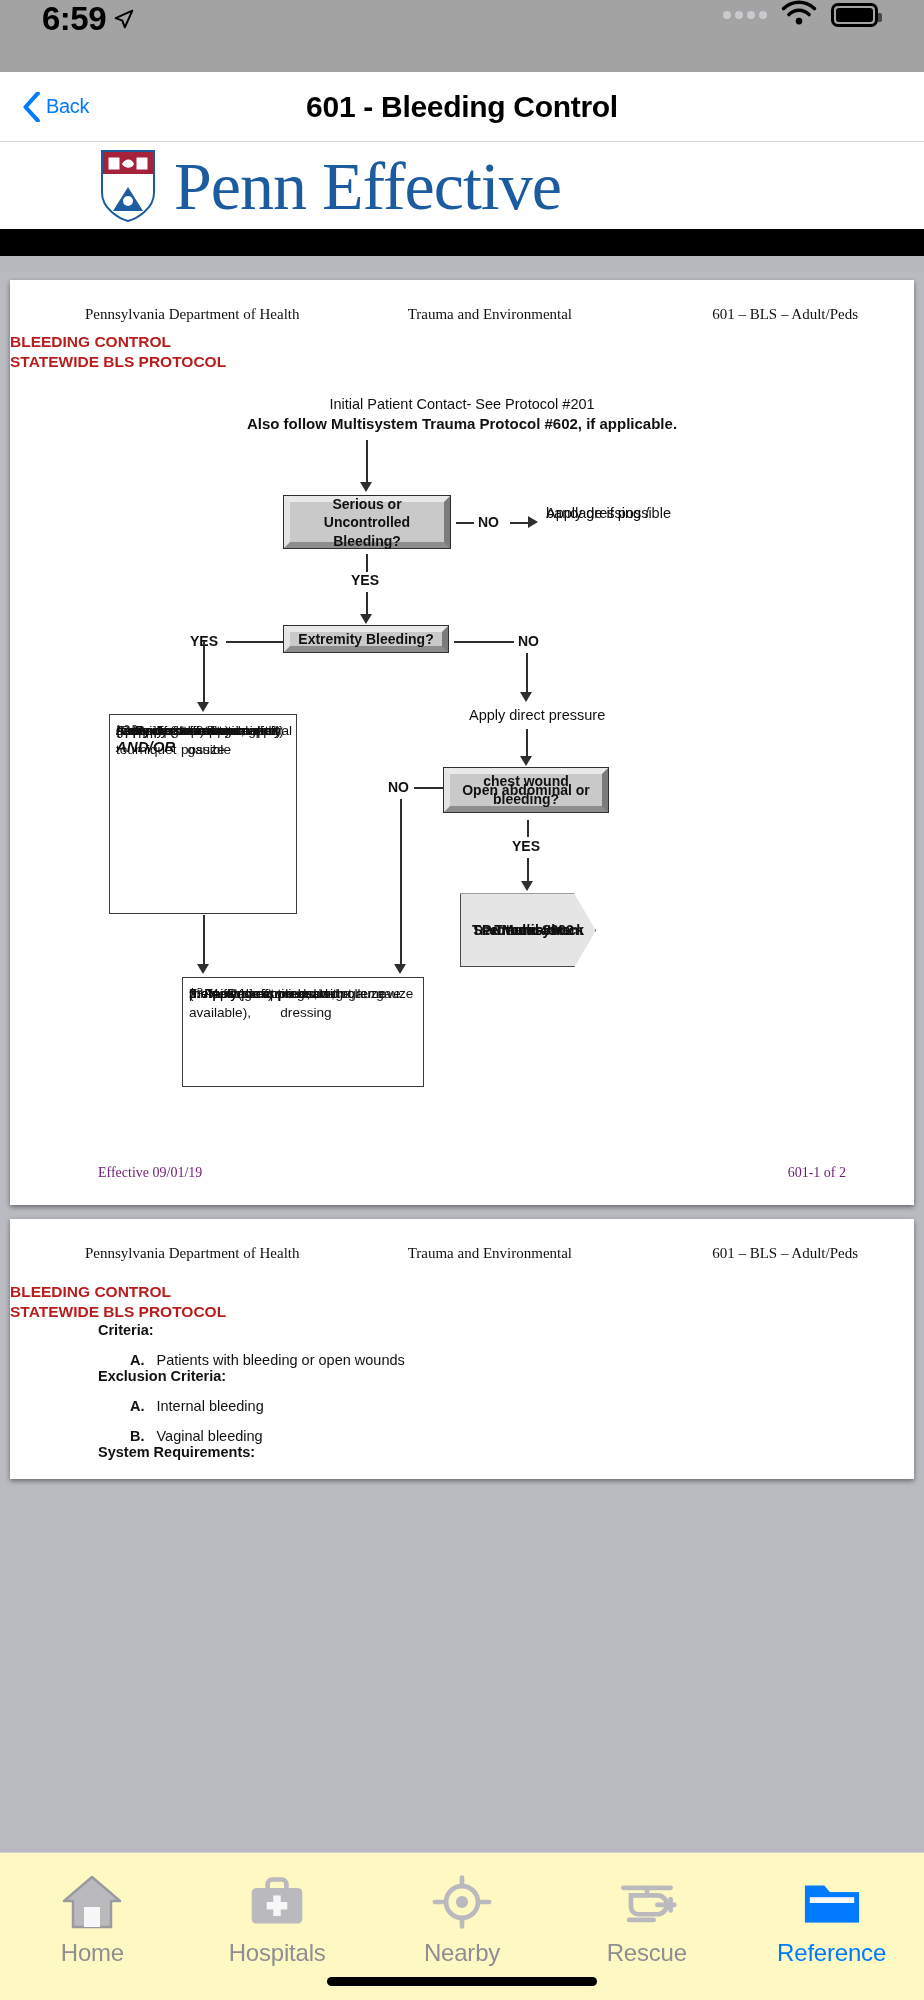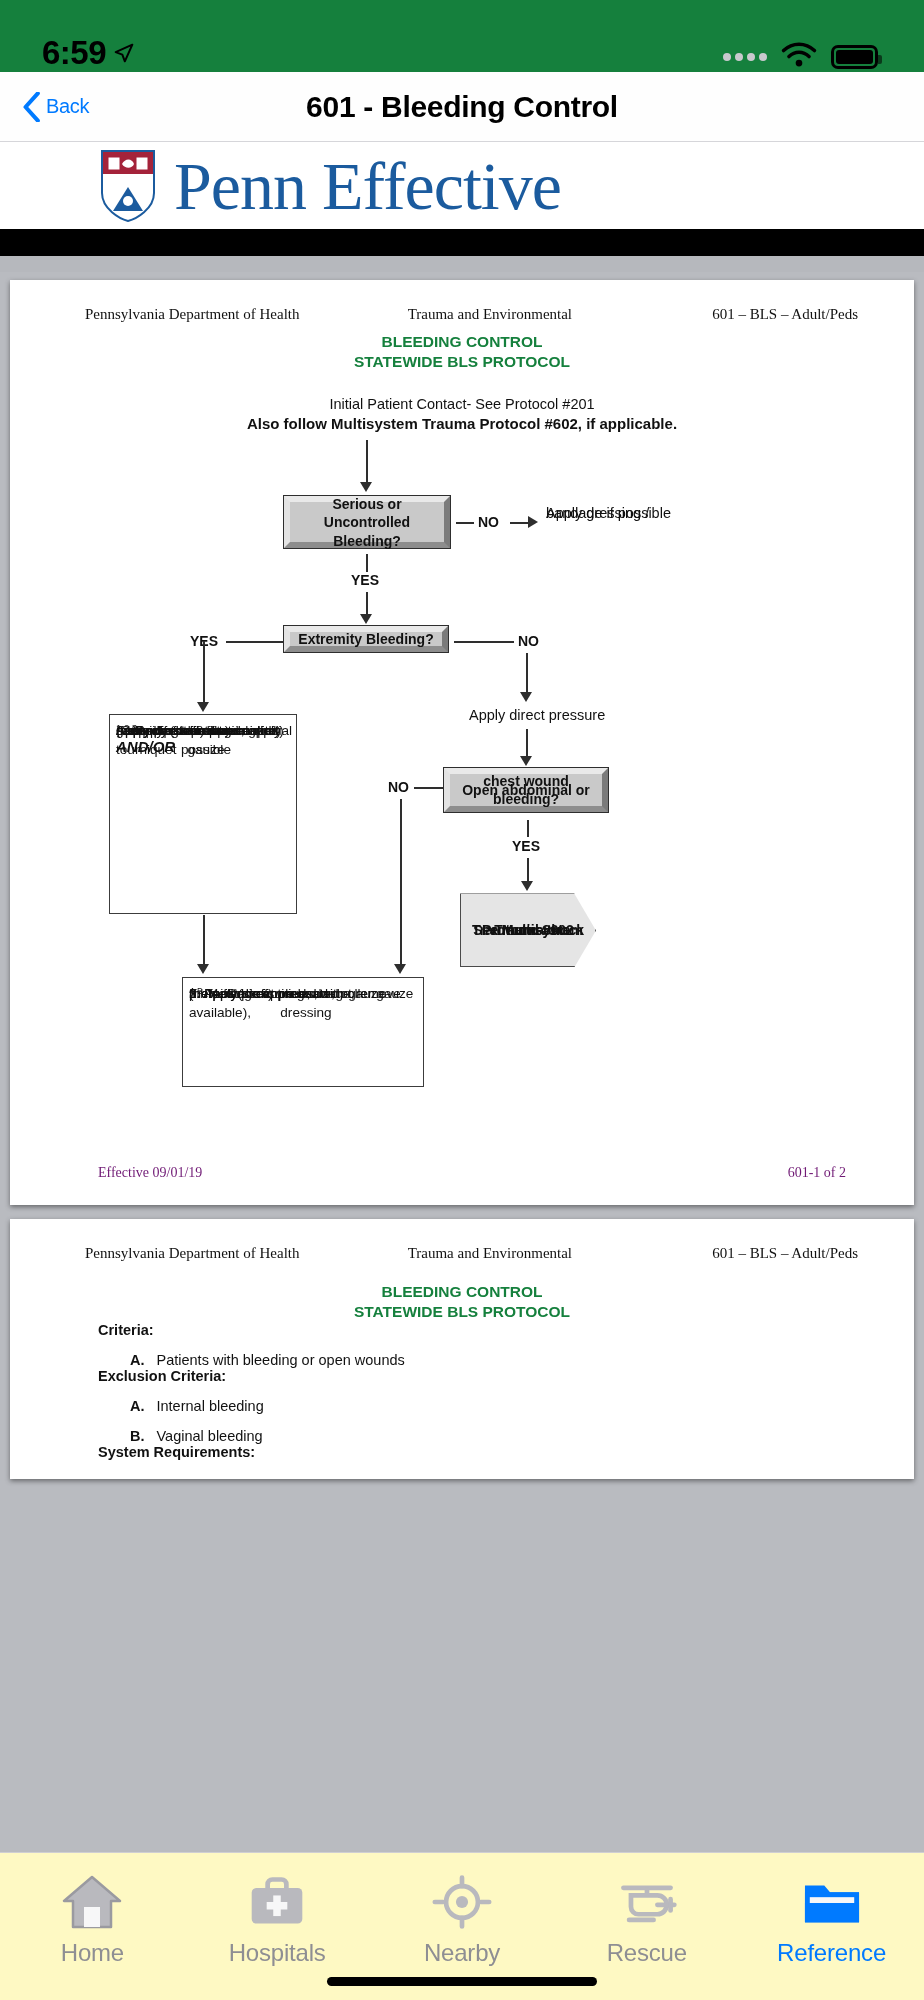--- a/index.html
+++ b/index.html
@@ -7,23 +7,23 @@
   body{
     font-family:"Liberation Sans", sans-serif;
     background:#ffffff;
     overflow:hidden;
     position:relative;
   }
 
   
   .statusbar{
     height:72px;
-    display:flex; align-items:flex-end; justify-content:space-between;
+    display:flex; align-items:flex-start; justify-content:space-between;
     padding:0 46px 0 42px;
-    background:#15803d;
+    background:#a3a3a3;
   }
   .sb-left{ display:flex; align-items:center; gap:8px; }
   .sb-time{ font-size:33px; font-weight:600; letter-spacing:-0.5px; color:#000; }
   .sb-loc{ width:20px; height:20px; }
   .sb-right{ display:flex; align-items:center; gap:14px; }
   .sb-dots{ display:flex; gap:4px; align-items:center; }
   .sb-dots i{ width:8px; height:8px; border-radius:50%; background:#c9c9ce; display:block;}
   .sb-batt{
     width:47px; height:24px; border:3px solid #000; border-radius:7px;
     position:relative; display:flex; align-items:center; padding:2px;
@@ -89,22 +89,22 @@
 
   
   .dochdr{
     display:flex; justify-content:space-between;
     font-family:"Liberation Serif", serif;
     font-size:15px; color:#111;
     padding:26px 56px 0 75px;
   }
   .dochdr .mid{ margin-left:-32px; }
   .doctitle{
-    text-align:center; font-size:15.5px; font-weight:bold;
-    color:#15803d; line-height:1.28; margin-top:9px;
+    text-align:left; font-size:15.5px; font-weight:bold;
+    color:#b91c1c; line-height:1.28; margin-top:9px;
   }
   .intro{
     text-align:center; margin-top:23px; font-size:14.5px; color:#111; line-height:1.35;
   }
   .intro .b{ font-weight:bold; font-size:15px;}
 
   
   .flow{ position:relative; height:720px; }
   .flow *{ position:absolute; }
 

